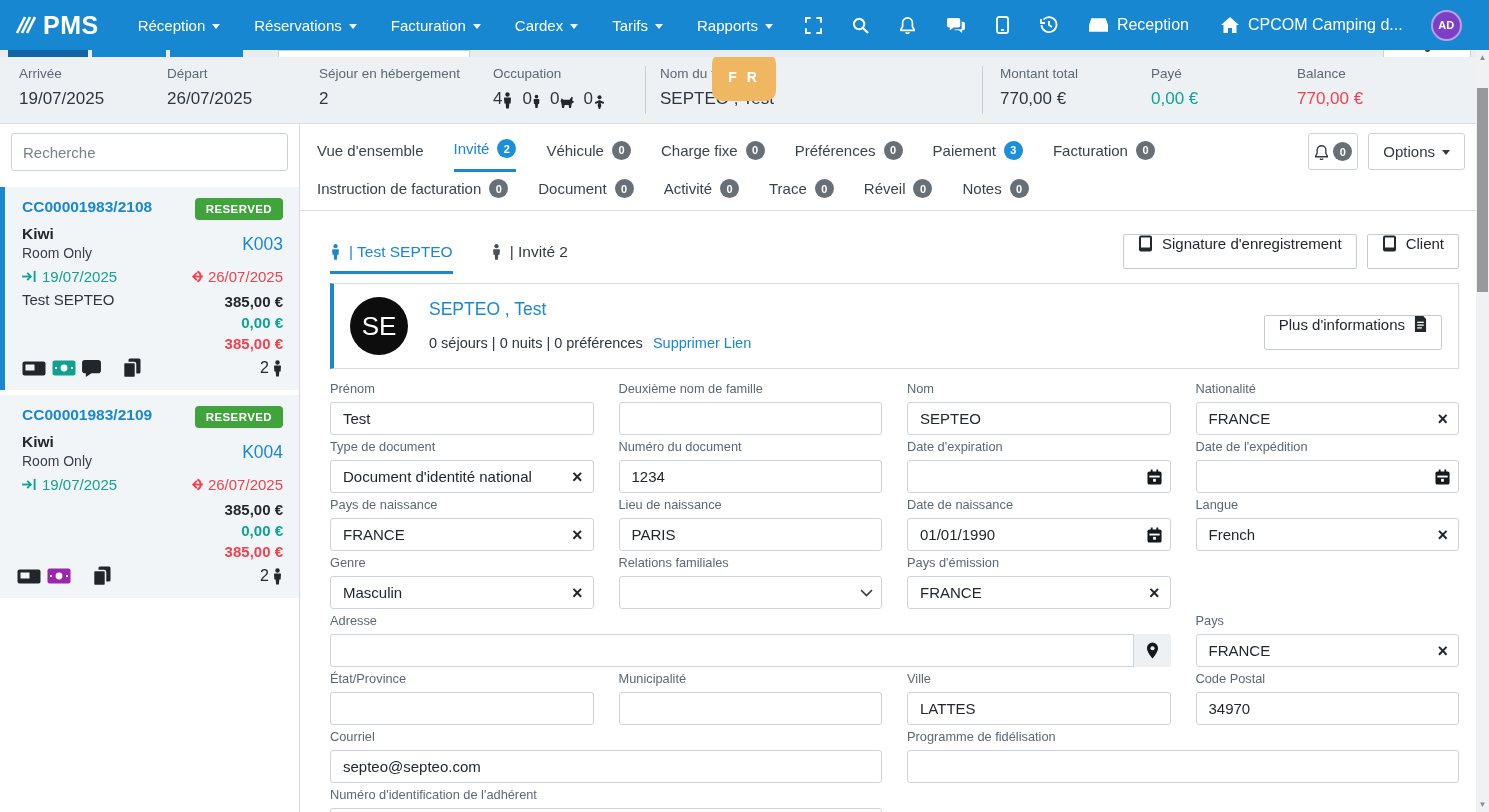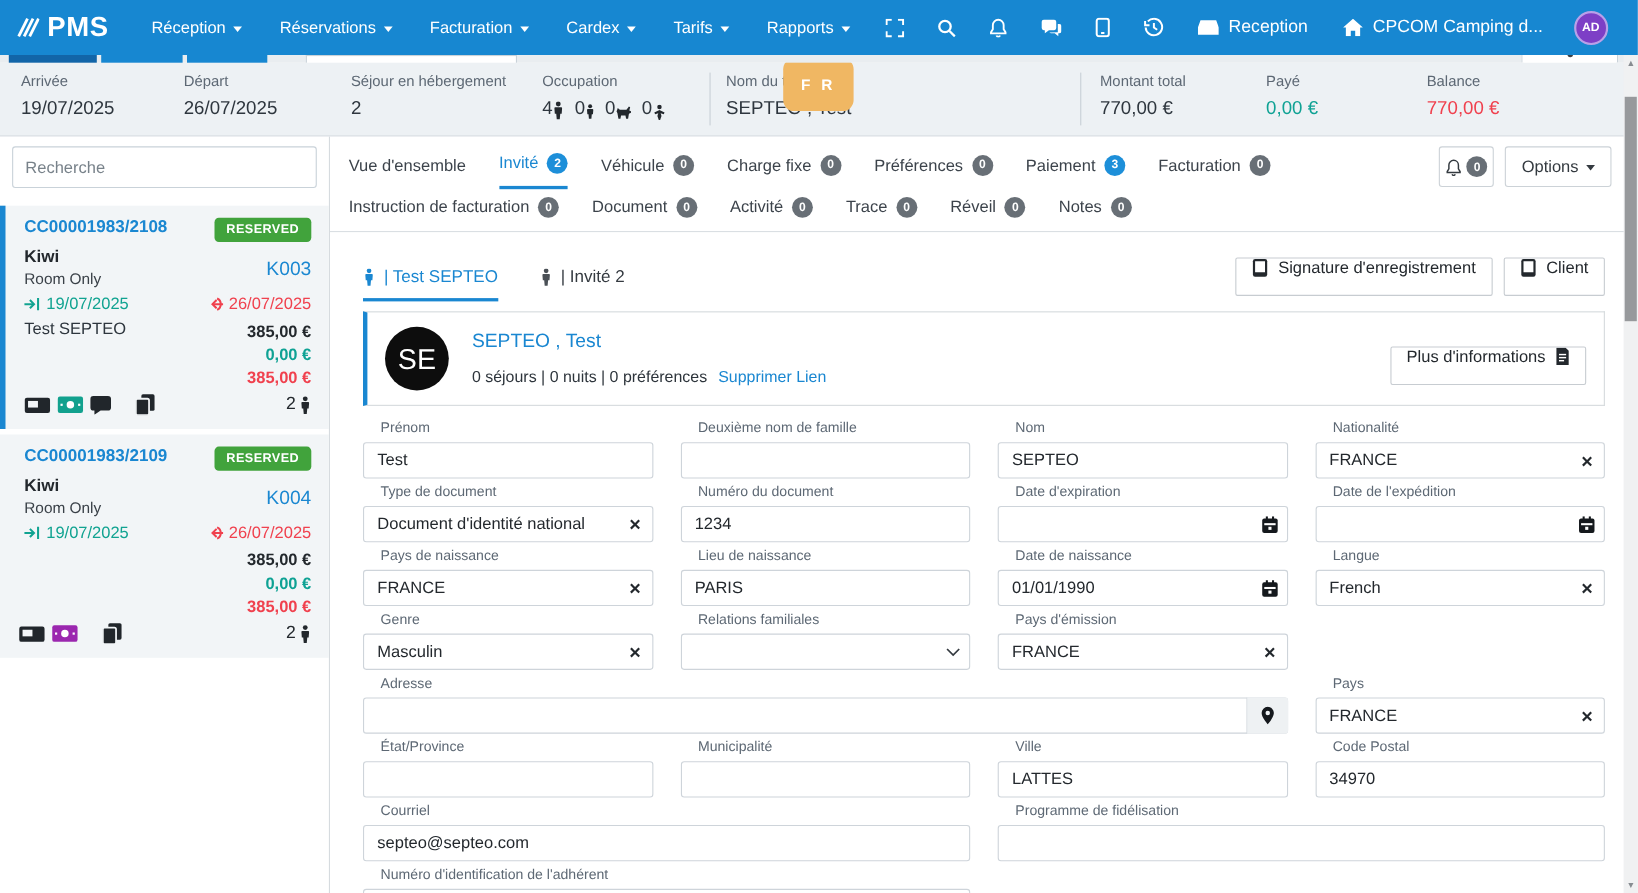--- a/index.html
+++ b/index.html
@@ -99,21 +99,21 @@
   .gcard { margin-top:9px; border:1px solid #d5dadd; border-left:4px solid #1a87d1; padding:13px 16px; height:86px; display:flex; position:relative; }
   .gavatar { width:58px; height:58px; border-radius:50%; background:#0d0d0d; color:#fff; font-size:26px; display:flex; align-items:center; justify-content:center; margin-right:21px; }
   .gname { color:#1a87d1; font-size:17.5px; margin-top:2px; }
   .gstats { margin-top:15px; font-size:14.5px; color:#2e353c; }
   .glink { color:#1a87d1; margin-left:6px; cursor:pointer; }
   .btn-more { position:absolute; right:16px; top:31px; }
 
   
   .form-grid { margin-top:8px; display:grid; grid-template-columns:repeat(4,1fr); column-gap:25px; }
   .span2 { grid-column:span 2; } .span3 { grid-column:span 3; }
-  .ffield label { display:block; font-size:12.8px; color:#5d6874; margin:4px 16px 6px; }
+  .ffield label { display:block; font-size:12.8px; color:#5d6874; margin:4px 0 6px; }
   .inwrap { position:relative; }
   .fin { width:100%; height:33px; border:1px solid #ced4da; border-radius:3px; padding:0 12px; font-size:15px; color:#23282d; background:#fff; font-family:"Liberation Sans",sans-serif; }
   .fin.pad-r { padding-right:34px; }
   .clear-x { position:absolute; right:11px; top:50%; transform:translateY(-50%); font-size:18px; line-height:1; color:#23282d; font-weight:600; cursor:pointer; }
   .adorn { position:absolute; right:9px; top:50%; transform:translateY(-50%); display:flex; cursor:pointer; }
   .geo-seg { position:absolute; right:0; top:0; bottom:0; width:38px; background:#eef1f3; border-left:1px solid #ced4da; border-radius:0 3px 3px 0; display:flex; align-items:center; justify-content:center; cursor:pointer; }
 
   
   .scrollbar { position:absolute; right:0; top:50px; bottom:0; width:13px; background:#f0f1f2; z-index:40; }
   .sb-arrow { position:absolute; left:0; right:0; text-align:center; font-size:8px; color:#878c91; }

